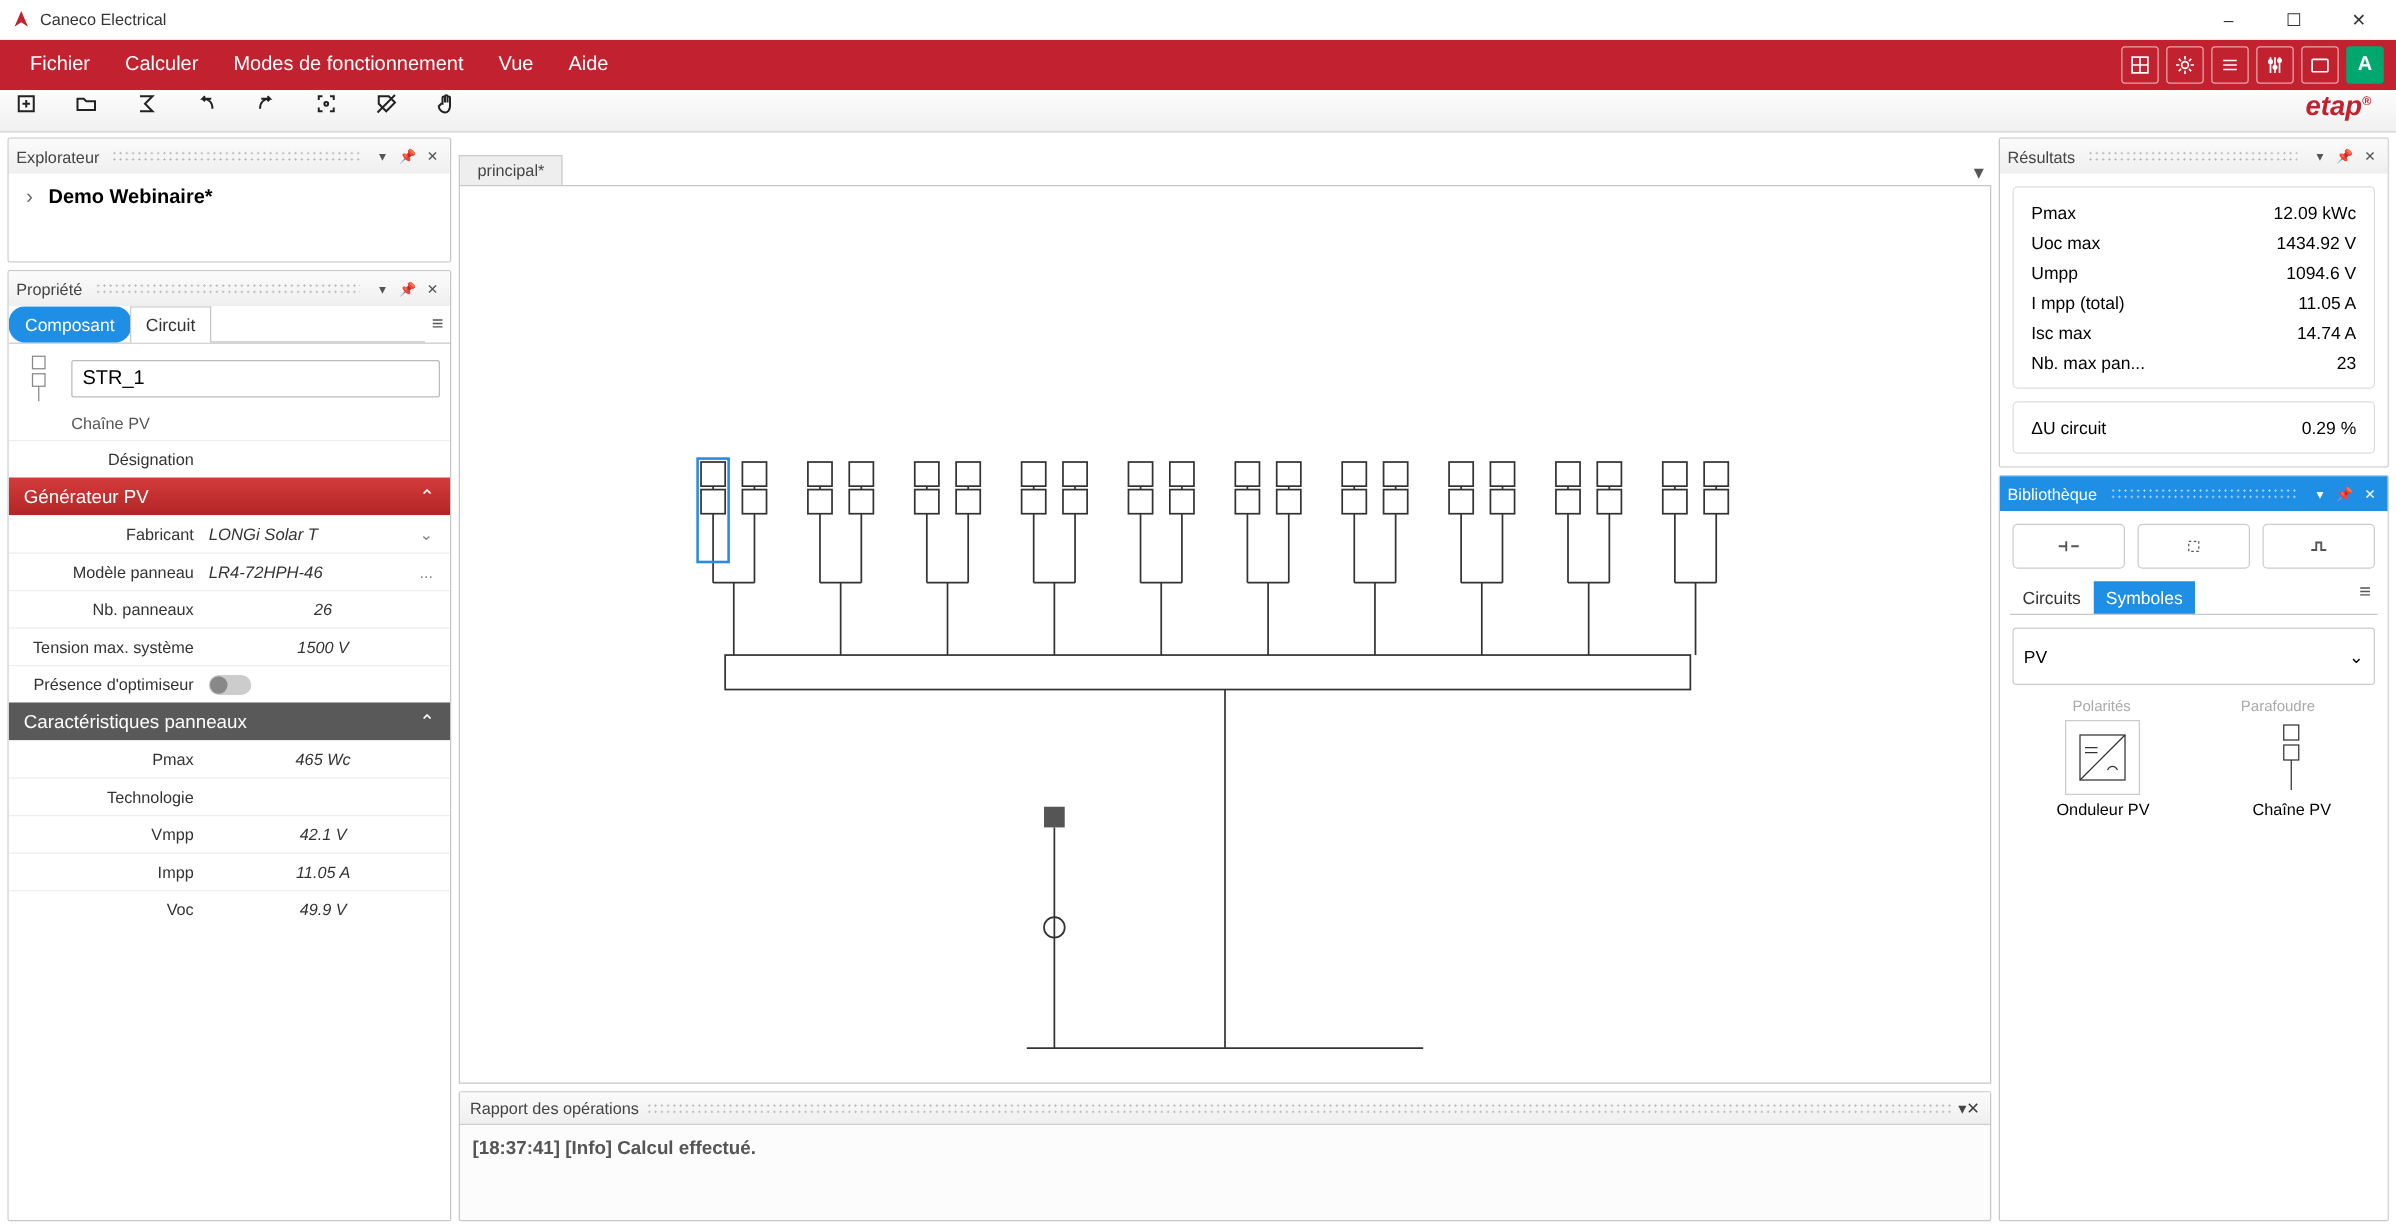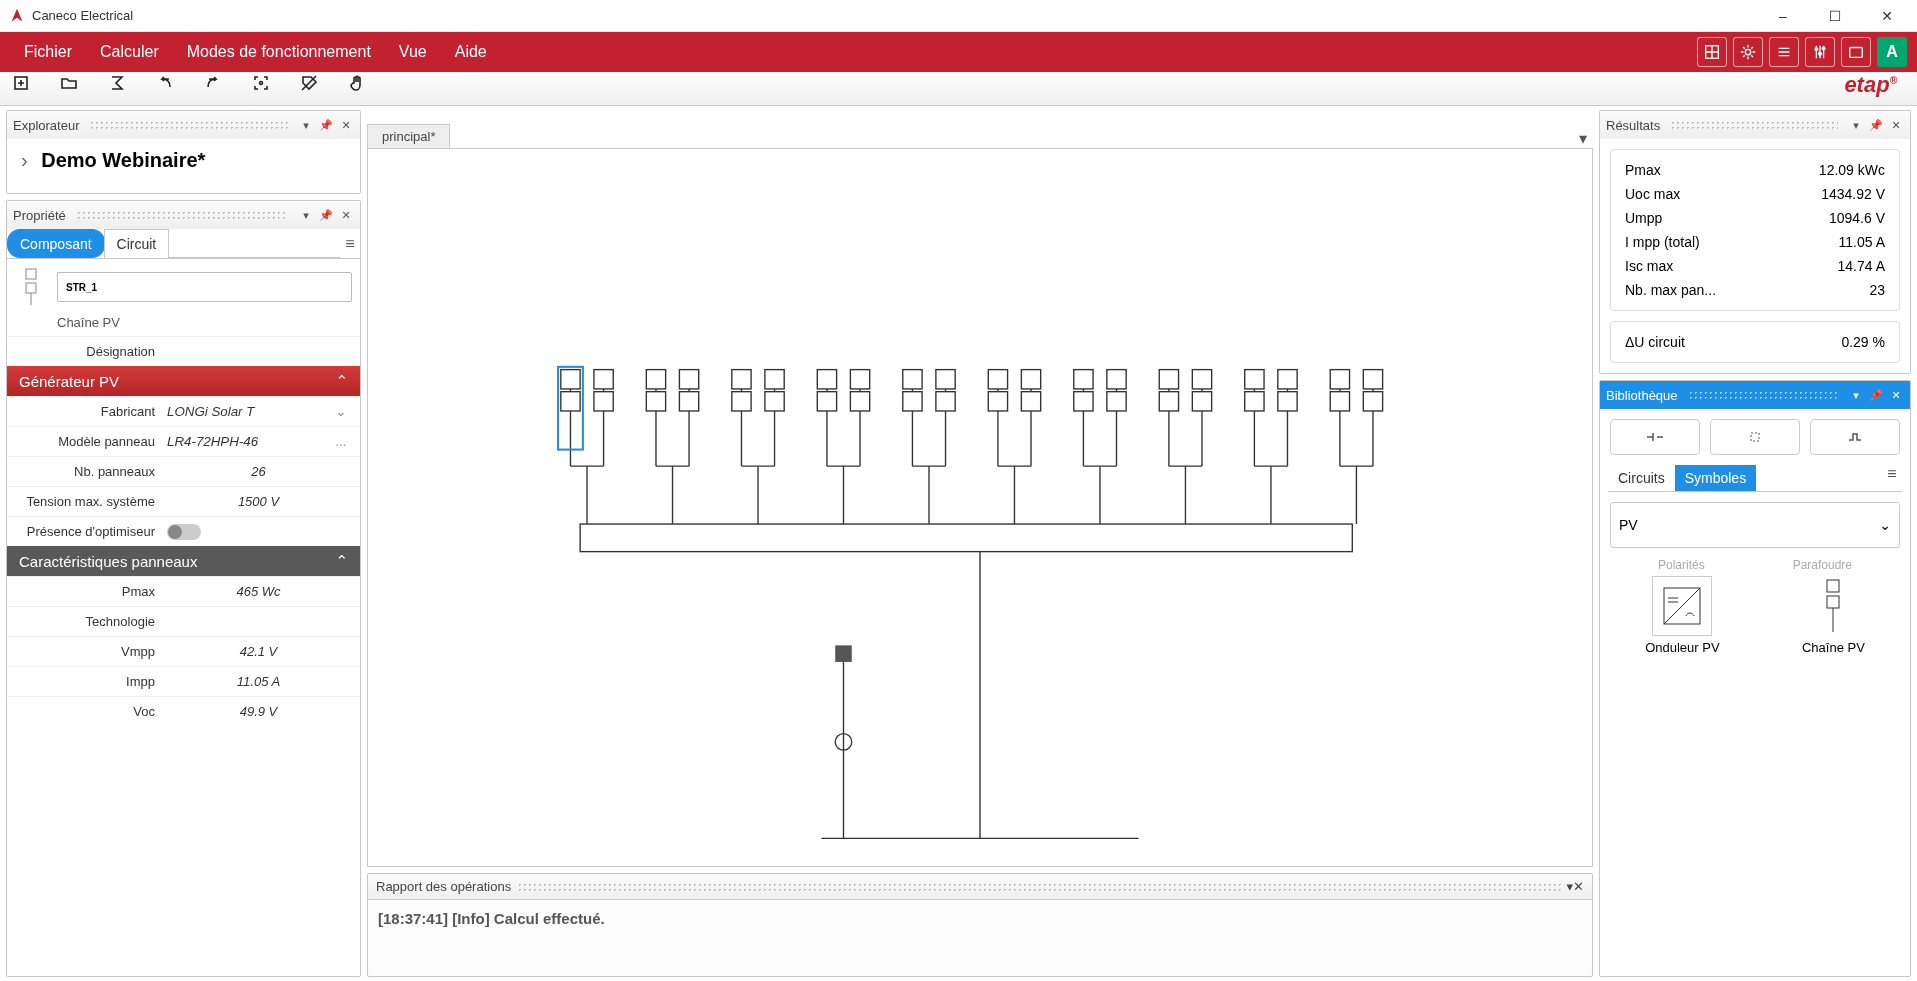--- a/index.html
+++ b/index.html
@@ -23,31 +23,31 @@
 .workspace{position:absolute;top:106px;bottom:0;left:0;right:0;display:flex;}
 .col-left{width:365px;display:flex;flex-direction:column;gap:6px;padding:4px 4px 4px 6px;}
 .col-mid{flex:1;display:flex;flex-direction:column;padding:16px 4px 4px 2px;}
 .col-right{width:320px;display:flex;flex-direction:column;gap:6px;padding:4px 6px 4px 2px;}
 .panel{border:1px solid #c7c7c7;border-radius:2px;display:flex;flex-direction:column;background:#fcfcfc;}
 .panel-head{height:28px;display:flex;align-items:center;padding:0 6px;background:linear-gradient(#fbfbfb,#efefef);font-size:13px;color:#444;gap:4px;}
 .panel-head .ph-title{flex:0 0 auto;}
 .panel-head .grip{flex:1;height:10px;background-image:radial-gradient(#bbb 1px,transparent 1px);background-size:5px 5px;margin:0 6px;}
 .panel-head .phbtn{width:16px;height:16px;display:flex;align-items:center;justify-content:center;color:#555;font-size:11px;}
 .panel-body{flex:1;overflow:auto;background:#fff;}
-.tree-row{padding:10px 10px 0 14px;font-size:20px;}
+.tree-row{padding:10px 10px 0 14px;font-size:16px;}
 .tree-row b{font-weight:600;}
 .tabsrow{display:flex;border-bottom:1px solid #c7c7c7;}
 .tabsrow .tab{padding:6px 12px;font-size:14px;border:1px solid #c7c7c7;border-bottom:none;margin-right:-1px;cursor:pointer;}
 .tabsrow .tab.active{background:#1f8fe6;color:#fff;border-color:#1f8fe6;border-radius:13px;}
 .tabsrow .tab.inactive{background:#fff;color:#333;}
 .tabsrow .tabspacer{flex:1;border-bottom:1px solid #c7c7c7;}
 .tabsrow .tabmenu{width:20px;display:flex;align-items:center;justify-content:center;color:#555;}
 .comp-head{display:flex;align-items:center;padding:8px;}
 .comp-head .sym{width:32px;margin-right:10px;display:flex;flex-direction:column;align-items:center;}
-.comp-head input{flex:1;height:30px;font-size:10px;font-weight:bold;padding:0 8px;border:1px solid #bbb;border-radius:2px;}
+.comp-head input{flex:1;height:30px;font-size:16px;font-weight:normal;padding:0 8px;border:1px solid #bbb;border-radius:2px;}
 .comp-sub{padding:0 0 6px 50px;font-size:13px;color:#555;}
 .section{background:linear-gradient(#d43b3b,#b22525);color:#fff;padding:6px 12px;font-size:15px;display:flex;align-items:center;}
 .section.gray{background:#595959;}
 .section .chev{margin-left:auto;}
 .proprow{display:flex;align-items:center;padding:5px 10px;font-size:13px;border-top:1px solid #eee;min-height:30px;}
 .proprow .plabel{width:150px;text-align:right;padding-right:12px;color:#333;}
 .proprow .pval{flex:1;color:#333;font-style:italic;}
 .proprow input.pval{border:none;background:transparent;width:100%;}
 .proprow .pmore{width:18px;color:#888;text-align:center;}
 .toggle{width:34px;height:16px;background:#ccc;border-radius:8px;position:relative;}
@@ -180,21 +180,21 @@
       <svg viewBox="0 0 20 20">
         <path d="M7 10V5c0-1 2-1 2 0v4V4c0-1 2-1 2 0v5V5c0-1 2-1 2 0v7c0 3-2 5-4 5s-5-2-5-5l2-2z"></path>
       </svg>
     </div>
   <div class="brand"><span>etap</span><sup>®</sup></div>
 </div>
 
 <div class="workspace">
 
   <div class="col-left">
-    <div class="panel" style="height:84px">
+    <div class="panel" style="height:100px">
       <div class="panel-head">
         <span class="ph-title">Explorateur</span>
         <span class="grip"></span>
         <span class="phbtn">▾</span>
         <span class="phbtn">📌</span>
         <span class="phbtn">✕</span>
       </div>
       <div class="panel-body">
         <div class="tree-row">
           <span style="margin-right:8px;color:#666;">›</span>

